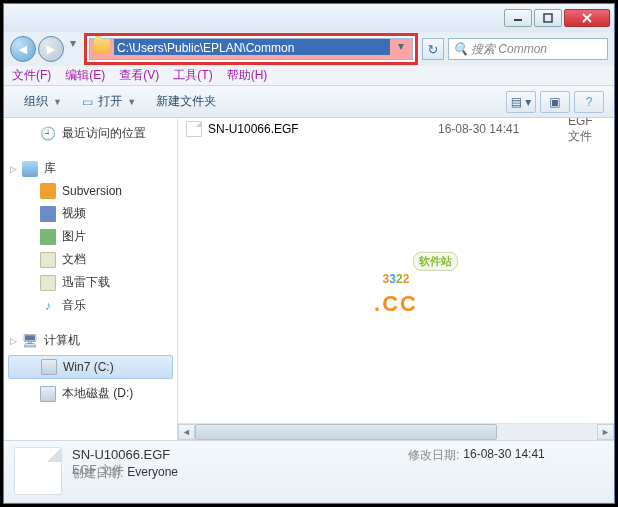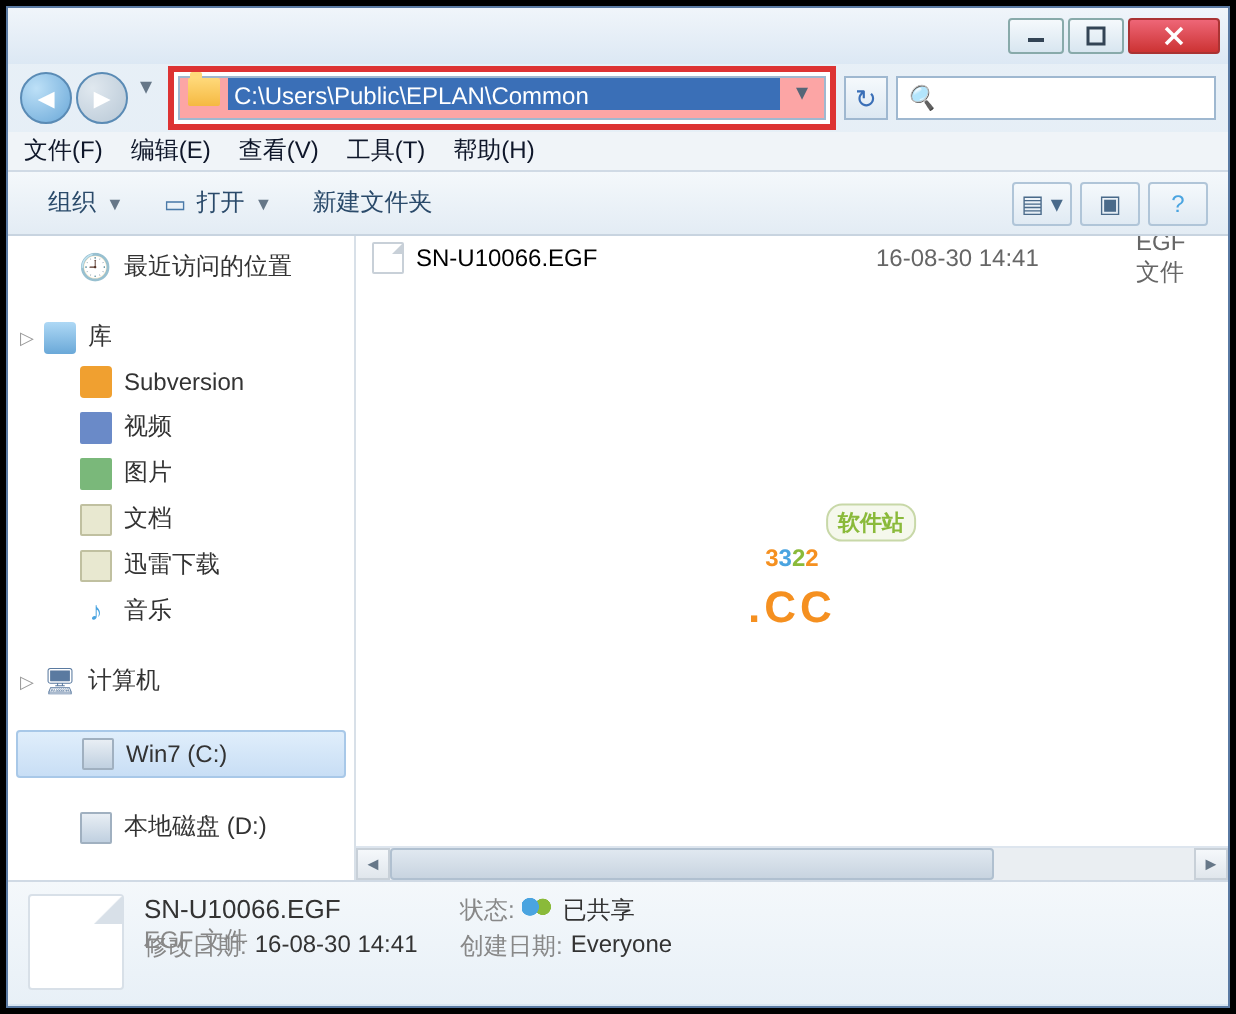--- a/index.html
+++ b/index.html
@@ -18,32 +18,32 @@
 .addrbox{border:3px solid #d33;padding:2px;display:flex;align-items:center;background:#fff}
 .addr-inner{flex:1;border:1px solid #9fb8d0;background:#fca5a5;height:22px;display:flex;align-items:flex-start;padding:0 4px;gap:4px}
 .folder-icon{width:16px;height:14px;background:linear-gradient(#ffd97a,#f5b942);border-radius:1px;position:relative}
 .folder-icon:before{content:"";position:absolute;top:-3px;left:1px;width:6px;height:3px;background:#ffd97a;border-radius:1px 1px 0 0}
 .addr-text{flex:1;background:#3a6fb7;color:#fff;padding:1px 3px;height:16px;line-height:16px}
 .addr-drop{width:14px;color:#567;text-align:center}
 .refresh{width:22px;height:22px;background:linear-gradient(#f5f9fc,#dce8f2);border:1px solid #9fb8d0;display:flex;align-items:center;justify-content:center;color:#3a6fb7;font-size:13px}
 .search{width:160px;height:22px;border:1px solid #9fb8d0;background:#fff;display:flex;align-items:center;padding:0 4px;color:#888;font-style:italic}
 .search-icon{width:14px;height:14px;margin-right:4px;color:#789}
 .menubar{height:20px;background:#f0f4f8;display:flex;align-items:center;padding:0 8px;gap:14px;border-bottom:1px solid #d0dae5}
-.menuitem{color:#0f172a}
+.menuitem{color:#a21caf}
 .toolbar{height:32px;background:linear-gradient(#f4f8fb,#e3ecf4);display:flex;align-items:center;padding:0 10px;border-bottom:1px solid #c8d4e0}
 .tbtn{padding:3px 10px;color:#2a4a6a;display:flex;align-items:center;gap:5px}
 .tbtn .drop{font-size:9px;color:#678}
 .tbspace{flex:1}
 .tview{width:30px;height:22px;border:1px solid #b0c5d8;background:linear-gradient(#f5f9fc,#e0eaf3);border-radius:2px;margin-left:4px;display:flex;align-items:center;justify-content:center;color:#4a6a8a}
 .body{display:flex;height:322px;background:#fff}
 .tree{width:174px;border-right:1px solid #d8e0e8;overflow:hidden;padding-top:4px}
 .tnode{padding:3px 6px 3px 26px;display:flex;align-items:center;gap:6px;color:#333;white-space:nowrap}
 .tnode.l1{padding-left:18px}
 .tnode.l2{padding-left:36px}
-.tnode.sel{background:linear-gradient(#e0eefb,#c8def5);border:1px solid #a8c8e8;border-radius:2px;margin:13px 4px;padding-left:32px}
+.tnode.sel{background:linear-gradient(#e0eefb,#c8def5);border:1px solid #a8c8e8;border-radius:2px;margin:3px 4px;padding-left:32px}
 .tspace{height:12px}
 .ti{width:16px;height:16px;display:inline-flex;align-items:center;justify-content:center;font-size:13px}
 .ti-recent{color:#8a6d3b}
 .ti-lib{background:linear-gradient(#aed8f5,#6aa8d8);border-radius:2px}
 .ti-svn{background:#f0a030;border-radius:2px}
 .ti-vid{background:#6a8ac8;border-radius:1px}
 .ti-pic{background:#7ab87a;border-radius:1px}
 .ti-doc{background:#e8e8d0;border:1px solid #c0c0a0;border-radius:1px}
 .ti-mus{color:#4aa4e0}
 .ti-comp{color:#5a7aa0}
@@ -117,20 +117,21 @@
         <div class="addr-inner">
           <span class="folder-icon"></span>
           <span class="addr-text">C:\Users\Public\EPLAN\Common</span>
           <span class="addr-drop">▾</span>
         </div>
       </div>
     </div>
     <div class="refresh">↻</div>
     <div class="search">
       <span class="search-icon">🔍</span>
+      <span>搜索 Common</span>
     </div>
   </div>
 
   <div class="menubar">
     <span class="menuitem">文件(F)</span>
     <span class="menuitem">编辑(E)</span>
     <span class="menuitem">查看(V)</span>
     <span class="menuitem">工具(T)</span>
     <span class="menuitem">帮助(H)</span>
   </div>
@@ -234,25 +235,20 @@
     </div>
   </div>
 
   <div class="details">
     <div class="dicon"></div>
     <div class="dinfo">
       <div>
         <div class="dname">SN-U10066.EGF</div>
         <div class="dtype">EGF 文件</div>
       </div>
-      <div class="dpair">
-            <span class="dlbl">状态:</span>
-            <span class="share-icon"></span>
-            <span class="dval">已共享</span>
-          </div>
       <div></div>
       <div class="dpair">
             <span class="dlbl">修改日期:</span>
             <span class="dval">16-08-30 14:41</span>
           </div>
       <div class="dpair">
             <span class="dlbl">创建日期:</span>
             <span class="dval">Everyone</span>
           </div>
       <div></div>

